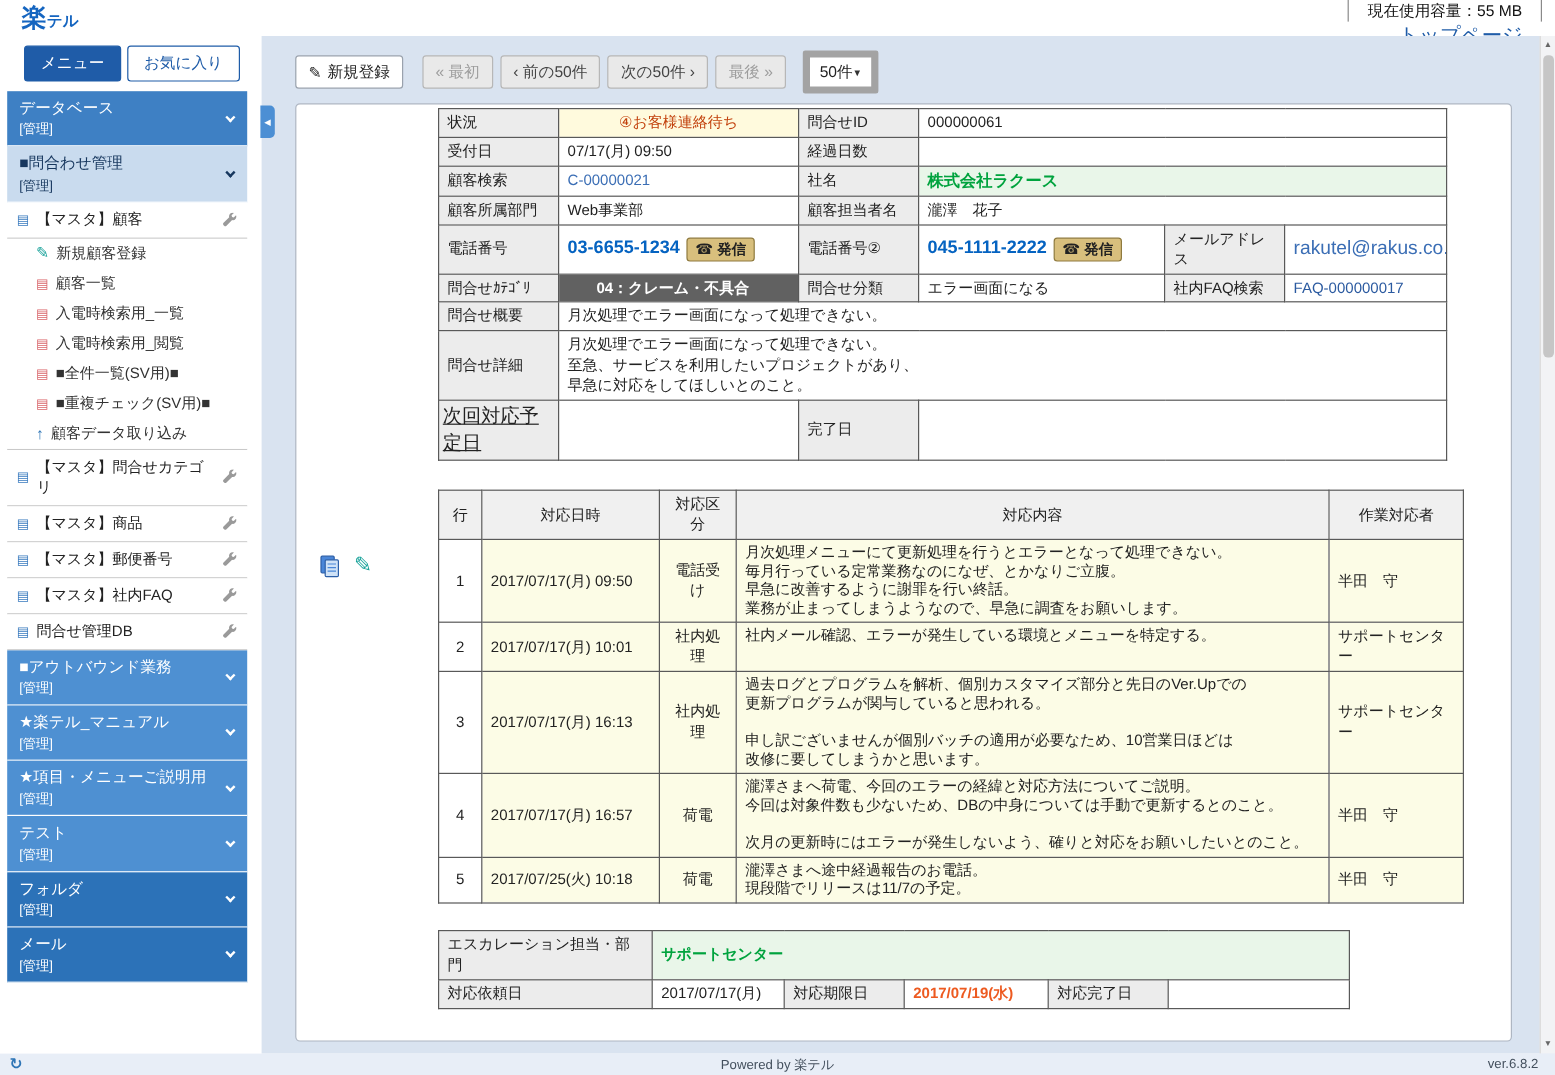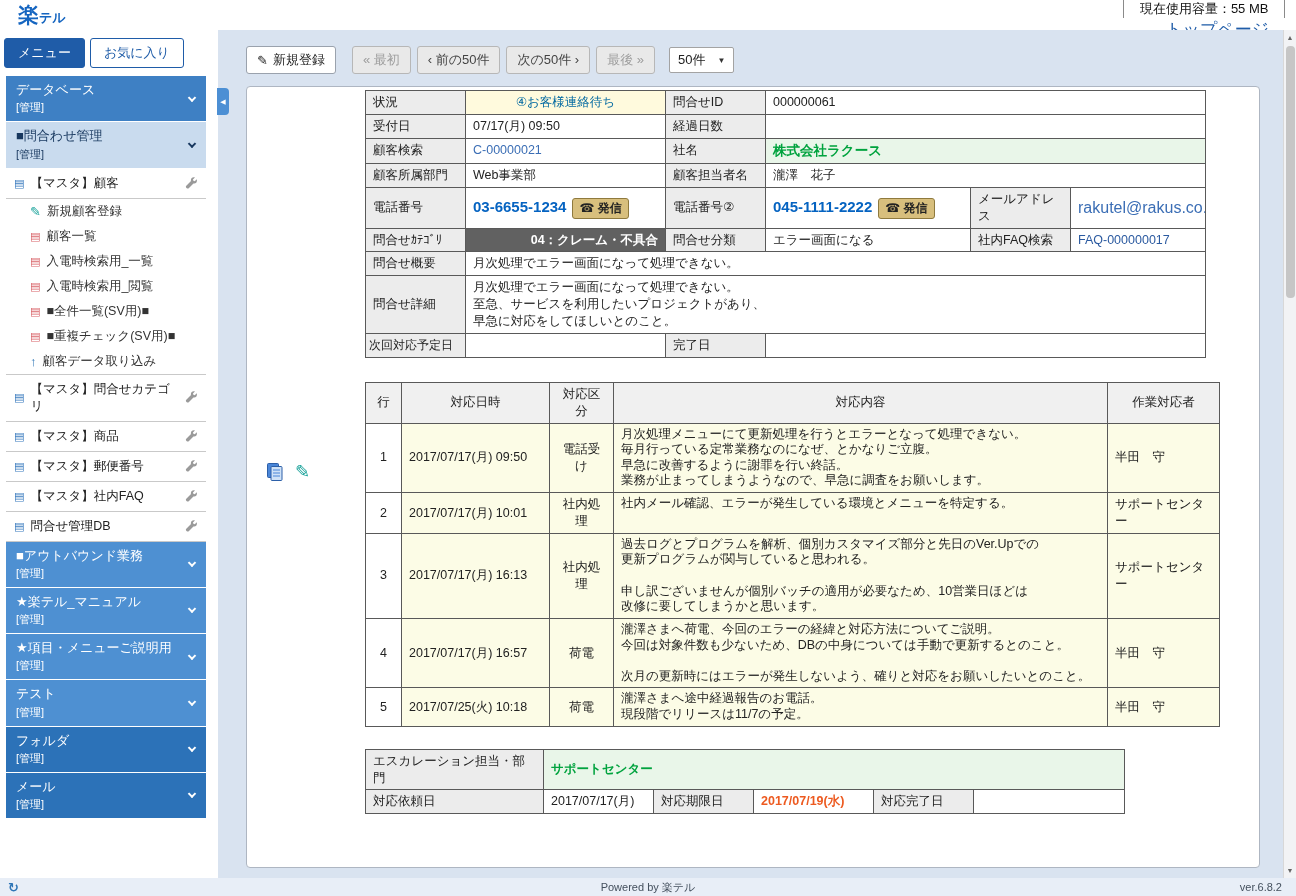--- a/index.html
+++ b/index.html
@@ -16,21 +16,21 @@
     border-left:1px solid #8a8a8a; border-right:1px solid #8a8a8a; }
   .top-link { color:#1f5ca8; font-size:17px; margin-left:26px; cursor:pointer; text-decoration:none; }
   .user { color:#1f5ca8; font-size:13px; display:flex; align-items:center; gap:5px; margin:0 14px 0 26px; cursor:pointer; }
   .user .caret { font-size:8px; }
 
   
   .content-row { display:flex; height:848px; position:relative; }
 
   
   .sidebar { width:218px; background:#fff; padding-top:8px; flex:none; }
-  .tabs { display:flex; gap:5px; margin-left:4px; }
+  .tabs { display:flex; gap:5px; margin-left:20px; }
   .tab { font-size:13px; padding:5px 13px; border-radius:3px; cursor:pointer; }
   .tab-menu { background:#1f5ca8; color:#fff; border:1px solid #1f5ca8; }
   .tab-fav { background:#fff; color:#1f5ca8; border:1px solid #1f5ca8; }
   .nav { margin:8px 0 0 6px; width:200px; }
   .nav-group { position:relative; padding:6px 22px 6px 10px; color:#fff; border-bottom:1px solid #fff; cursor:pointer; }
   .nav-group .g-label { display:block; font-size:13px; line-height:1.25; }
   .nav-group .g-sub { display:block; font-size:11px; margin-top:2px; }
   .g-dark { background:#3e80c4; }
   .g-selected { background:#c9dbee; color:#17375e; }
   .g-mid { background:#4e90d2; }
@@ -49,41 +49,41 @@
   .icon-pencil-teal { color:#18a29a; font-size:13px; }
   .icon-upload { color:#2e75b6; font-weight:bold; font-size:13px; }
 
   
   .main { flex:1; min-width:0; background:#d9e3f0; padding:16px 36px 10px 28px; display:flex; flex-direction:column; }
   .toolbar { display:flex; align-items:center; gap:6px; height:28px; flex:none; }
   .btn { font-size:13px; padding:4px 10px; border:1px solid #9aa2ad; border-radius:3px; background:#fff; color:#222; cursor:pointer; white-space:nowrap; }
   .btn-new { display:flex; gap:5px; align-items:center; margin-right:10px; }
   .nav-btn { background:#e9e9e9; border:1px solid #b7b7b7; color:#444; }
   .nav-btn.disabled { color:#9d9d9d; }
-  .page-size { margin-left:8px; background:#fff; border:1px solid #a3a3a3; border-radius:2px;
-    padding:3px 8px; display:flex; gap:12px; align-items:center; font-size:13px; cursor:pointer;text-align:center; }
+  .page-size { margin-left:8px; background:#fff; border:6px solid #a3a3a3; border-radius:2px;
+    padding:3px 8px; display:flex; align-items:center; font-size:13px; cursor:pointer;text-align:center; }
   .page-size .caret { font-size:8px; color:#333; }
 
   .panel { margin-top:12px; background:#fff; border:1px solid #aeb6c2; border-radius:4px; flex:1; position:relative; overflow:hidden; }
   .tables { margin:3px 0 0 118px; }
   table { border-collapse:collapse; table-layout:fixed; font-size:12.5px; }
   td { border:1px solid #595959; padding:3px 7px; vertical-align:middle; overflow:hidden; line-height:1.35; }
   .lbl { background:#ececec; }
   .preline { white-space:pre-line; }
 
   .detail { width:840px; }
-  .t-status { background:#fffadd; color:#0369a1; text-align:center; }
+  .t-status { background:#fffadd; color:#c2410c; text-align:center; }
   .t-tel-type { color:#0070c0; font-weight:600; text-align:center; }
   .t-sev { background:#f2635f; color:#fff; font-weight:bold; font-size:15px; text-align:center; }
   .t-link { color:#3b6eb5; cursor:pointer; }
   .t-company { background:#e9f6e9; color:#00a33e; font-weight:bold; font-size:13.5px; }
   .t-phone { color:#0563c1; font-weight:bold; font-size:15px; }
   .call-btn { display:inline-block; margin-left:6px; background:#d8bf7d; border:1px solid #8f7a3e;
     border-radius:3px; font-size:12px; font-weight:bold; color:#222; padding:1px 6px; cursor:pointer; vertical-align:middle; }
-  .t-cat { background:#616161; color:#fff; font-weight:bold; text-align:right;padding-left:31px; }
+  .t-cat { background:#616161; color:#fff; font-weight:bold; text-align:left;padding-left:31px; }
   .t-faq { color:#2b5aa0; }
 
   .history { width:854px; margin-top:24px; }
   .hh { background:#f0f0f0; text-align:center; }
   .ylw { background:#fcfce6; }
   .c-content { vertical-align:top; line-height:1.25; }
   .c-no { text-align:center; }
   .c-type { text-align:center; }
 
   .product { width:759px; margin-top:22px; }
@@ -366,21 +366,21 @@
             <td class="lbl">問合せ概要</td>
             <td colspan="5">月次処理でエラー画面になって処理できない。</td>
           </tr>
           <tr>
             <td class="lbl">問合せ詳細</td>
             <td colspan="5" class="preline">月次処理でエラー画面になって処理できない。
 至急、サービスを利用したいプロジェクトがあり、
 早急に対応をしてほしいとのこと。</td>
           </tr>
           <tr>
-            <td class="lbl" style="padding:3px 3px; font-size:12px;">次回対応予定日</td>
+            <td class="lbl" style="padding:3px 3px; font-size:16px;text-decoration:underline;">次回対応予定日</td>
             <td></td>
             <td class="lbl">完了日</td>
             <td colspan="3"></td>
           </tr>
         </tbody>
           </table>
 
         <table class="history">
           <colgroup>
               <col style="width:36px">

